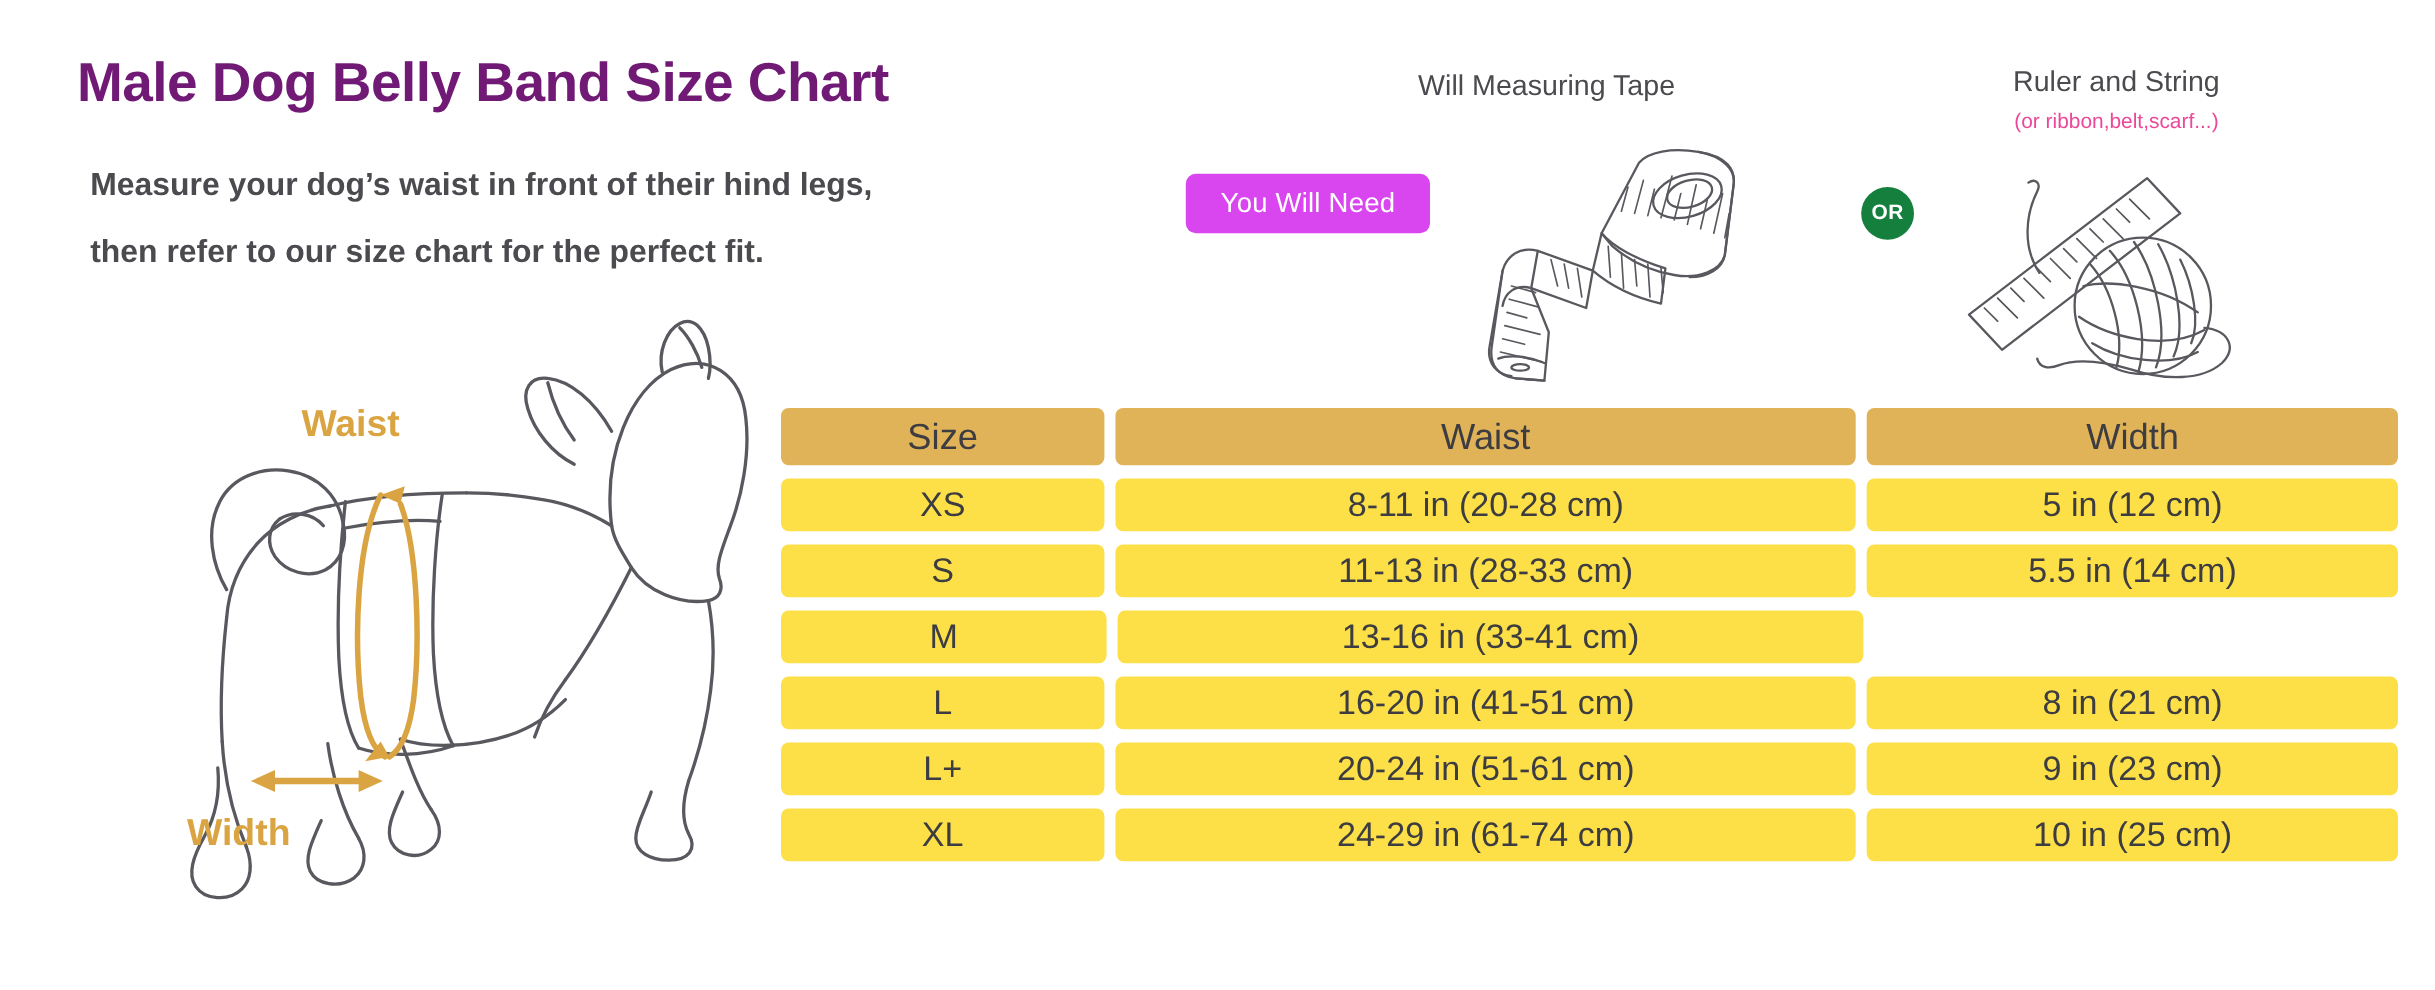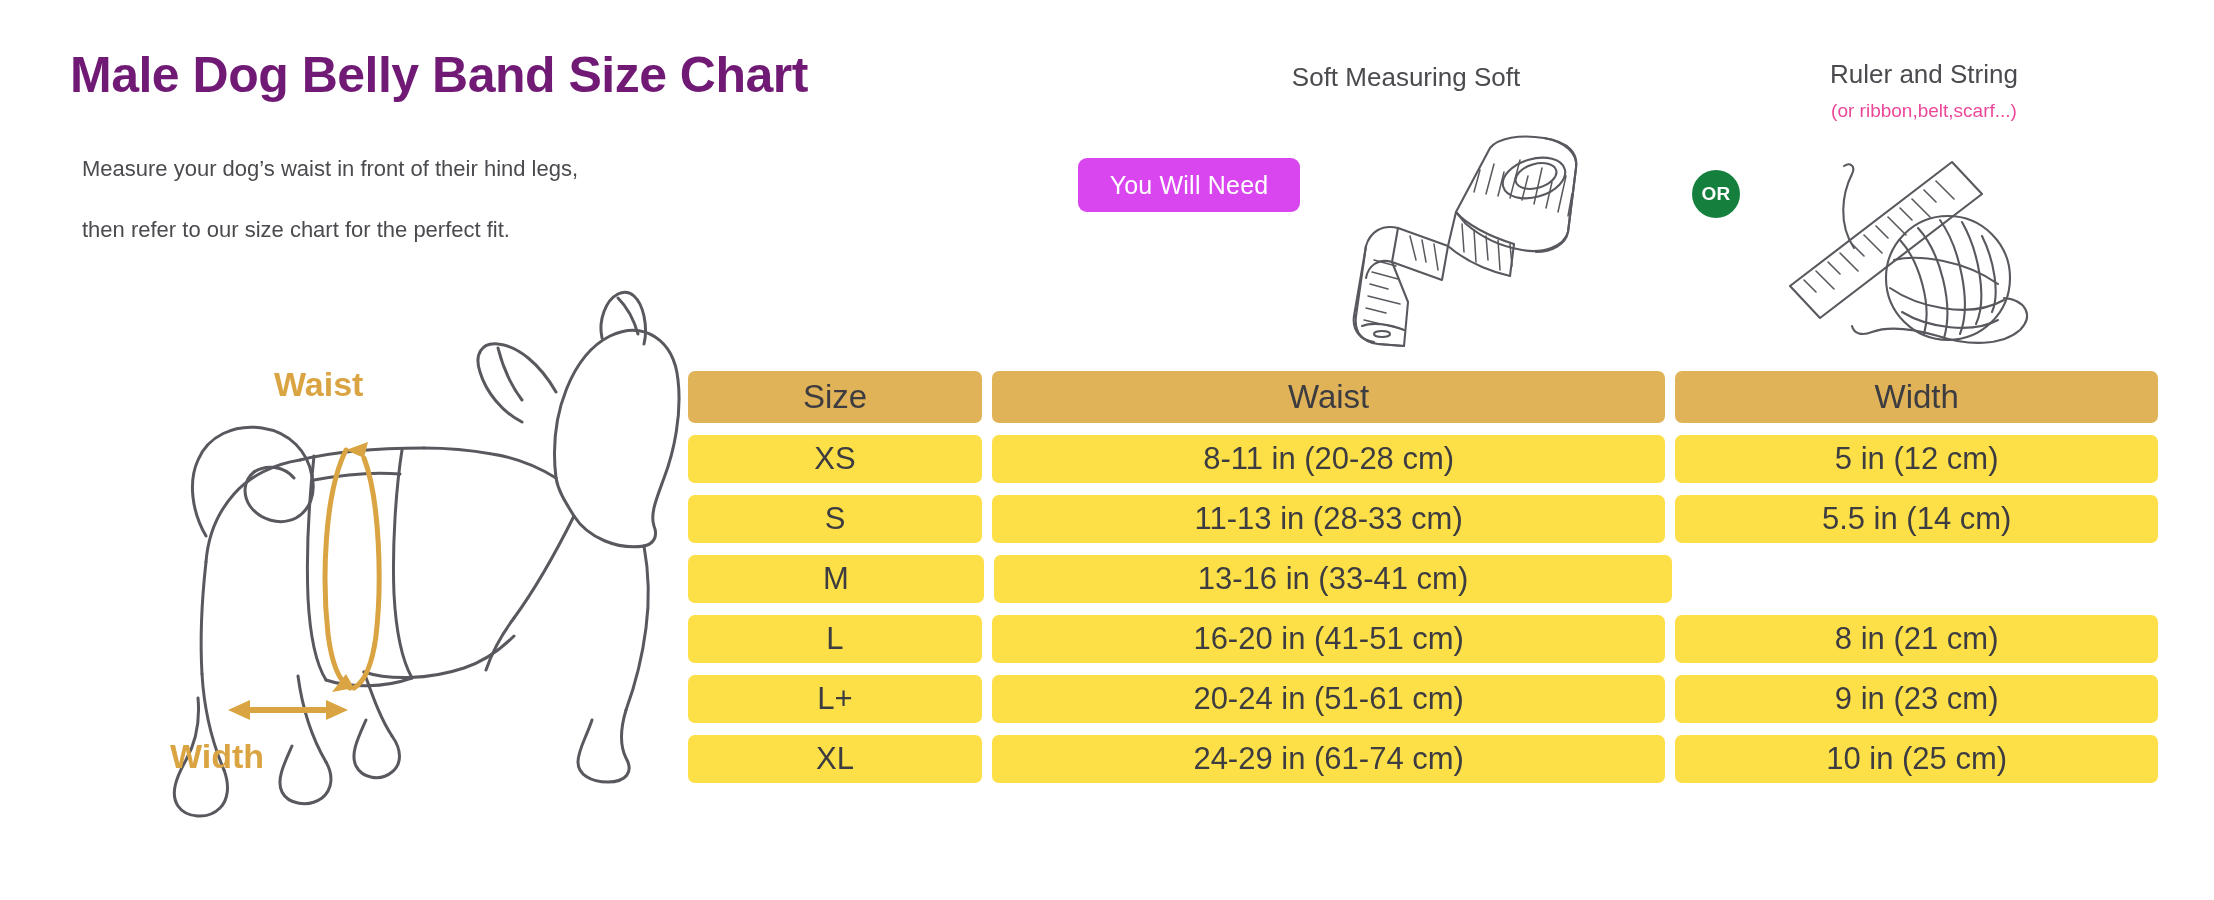--- a/index.html
+++ b/index.html
@@ -28,25 +28,25 @@
     font-weight: bold;
     color: #701a75;
     letter-spacing: -0.5px;
     white-space: nowrap;
   }
 
   .intro {
     position: absolute;
     left: 82px;
     top: 138px;
-    font-size: 22px;
+    font-size: 29px;
     line-height: 61px;
     color: #4A4A4F;
     white-space: nowrap;
-    font-weight: 400;
+    font-weight: 700;
   }
 
   
   .need-badge {
     position: absolute;
     left: 1078px;
     top: 158px;
     width: 222px;
     height: 54px;
     background: #d946ef;
@@ -101,21 +101,21 @@
   .illus {
     position: absolute;
   }
   .illus.tape  { left: 1338px; top: 120px; }
   .illus.ruler { left: 1776px; top: 120px; }
   .illus.dog   { left: 78px;  top: 268px; }
 
   
   .size-table {
     position: absolute;
-    left: 688px;
+    left: 710px;
     top: 371px;
     width: 1470px;
   }
 
   .trow {
     display: flex;
     gap: 10px;
     margin-bottom: 10px;
   }
 
@@ -156,21 +156,21 @@
 
   <div class="page-title">Male Dog Belly Band Size Chart</div>
 
   <div class="intro">
     <div>Measure your dog’s waist in front of their hind legs,</div>
     <div>then refer to our size chart for the perfect fit.</div>
   </div>
 
   <div class="need-badge">You Will Need</div>
 
-  <div class="tool-caption tape">Soft Measuring Soft</div>
+  <div class="tool-caption tape">Will Measuring Tape</div>
   <div class="tool-caption ruler">Ruler and String</div>
   <div class="tool-subcaption">(or ribbon,belt,scarf...)</div>
   <div class="or-badge">OR</div>
 
   <div class="illus tape">
     <svg width="300" height="240" viewBox="0 0 300 240" fill="none" stroke="#58585E" stroke-width="2.1" stroke-linecap="round" stroke-linejoin="round">
 
       <path d="M118 92 L152 28 C160 18 182 14 206 18 C232 22 240 34 238 48 L230 112 C226 126 206 134 184 130 C160 126 142 116 128 104 Z"></path>
 
       <path d="M206 18 C228 22 240 34 238 48 L230 112 C228 124 214 132 198 132"></path>

